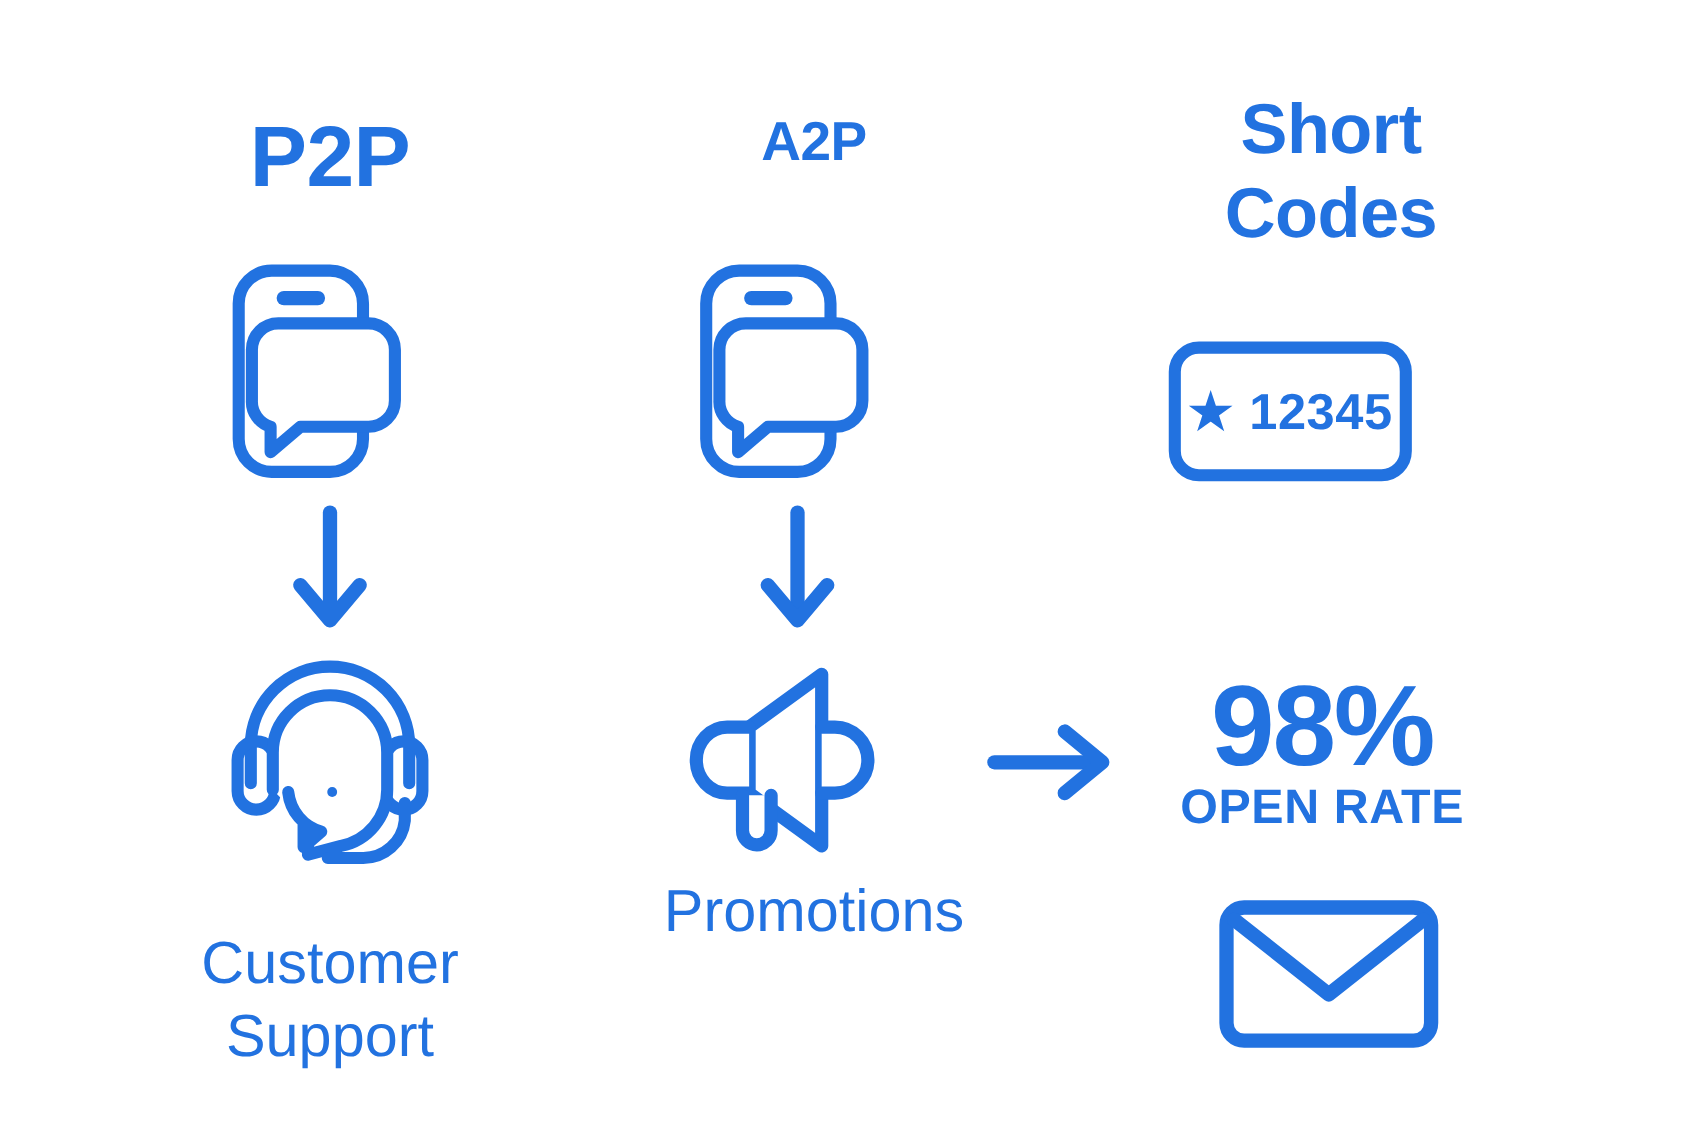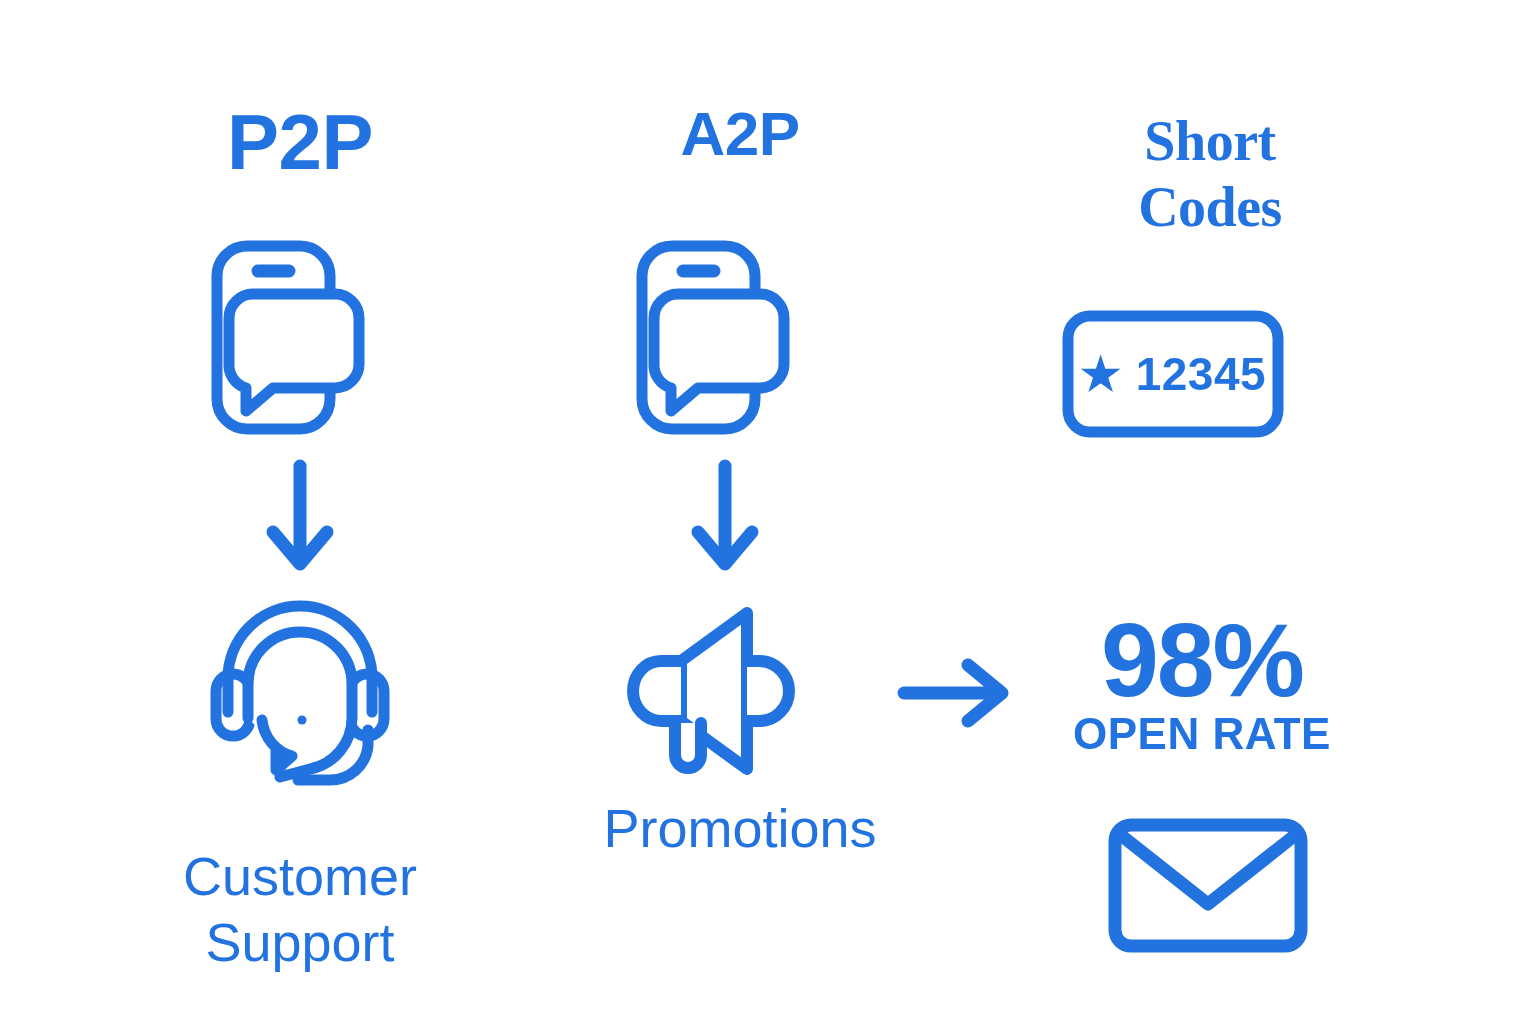--- a/index.html
+++ b/index.html
@@ -37,22 +37,22 @@
     position: absolute;
     width: 100%;
     text-align: center;
     font-weight: 700;
     color: #2272E0;
     letter-spacing: -0.5px;
     line-height: 0.98;
     white-space: pre-line;
   }
   #p2p-title   { top: 104px; left: 0; font-size: 78px; }
-  #a2p-title   { top: 104px; left: 0; font-size: 62px; }
-  #short-title { top: 108px;  left: 0; font-size: 56px; line-height: 1.18; font-family: Liberation Serif, serif; }
+  #a2p-title   { top: 104px; left: 0; font-size: 50px; }
+  #short-title { top: 80px;  left: 0; font-size: 64px; line-height: 1.18; }
 
   
   .caption {
     position: absolute;
     width: 100%;
     text-align: center;
     font-size: 54px;
     font-weight: 400;
     color: #2272E0;
     line-height: 1.22;

